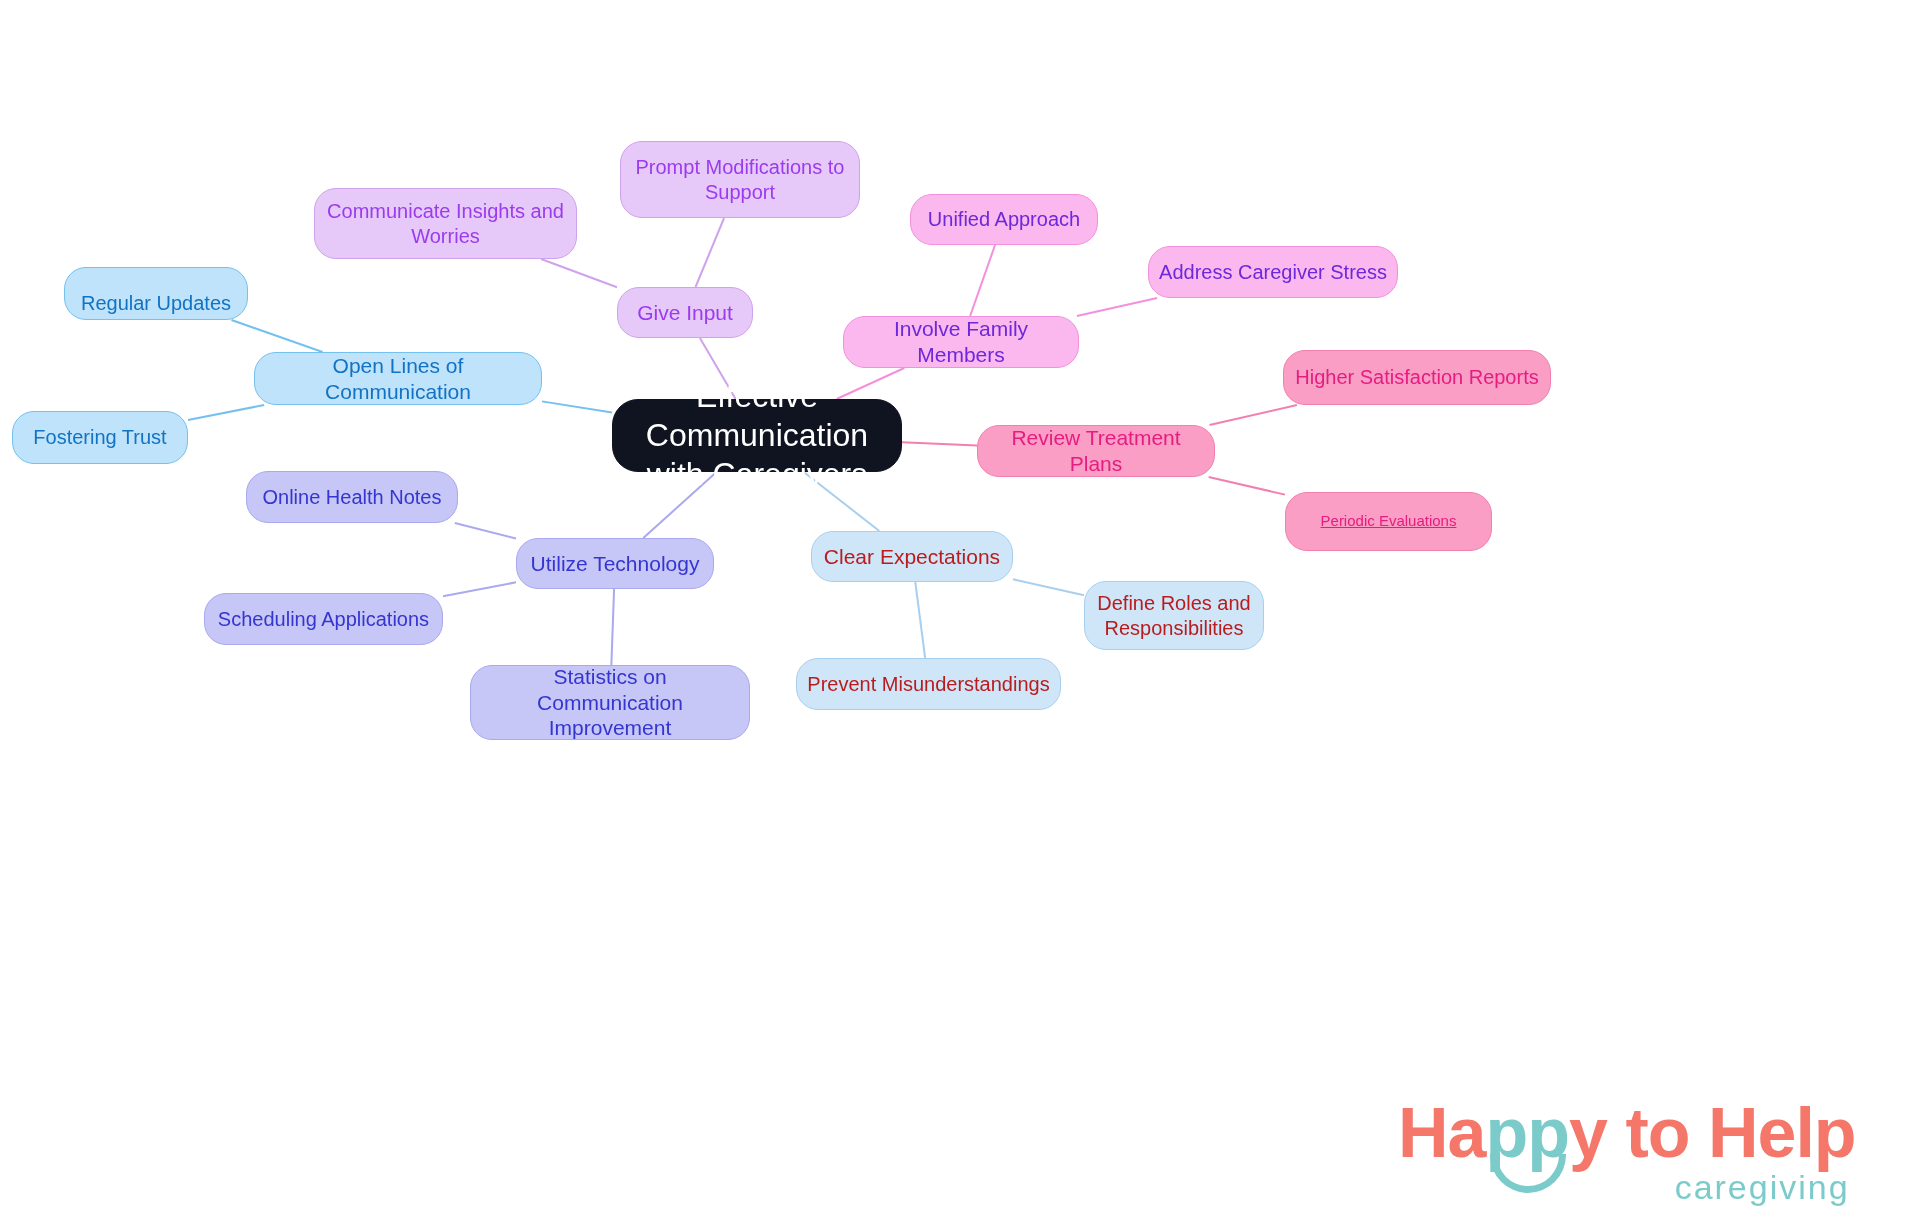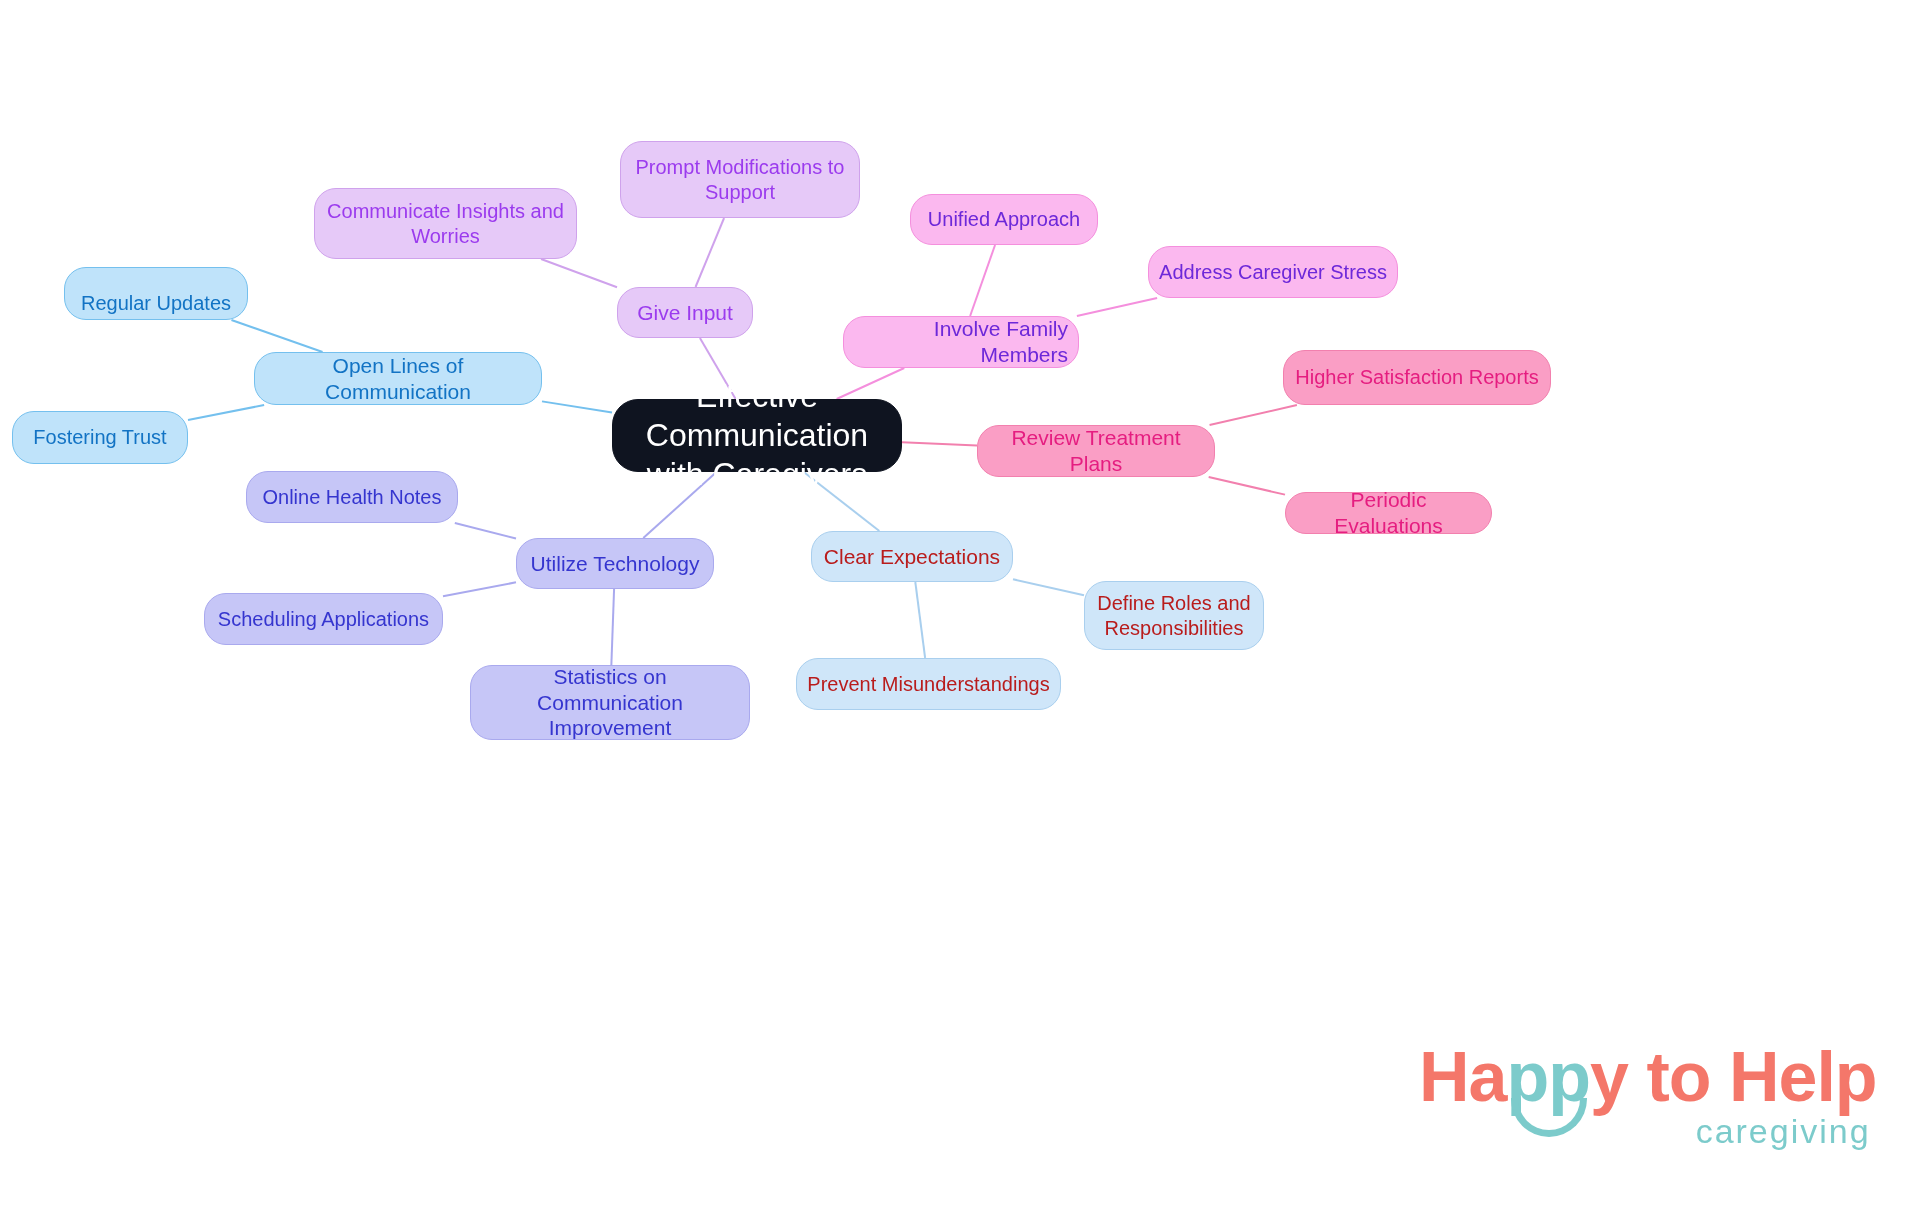--- a/index.html
+++ b/index.html
@@ -124,36 +124,36 @@
       </div>
       <div class="node c-purple" style="left: 617px; top: 287px; width: 136px; height: 51px; font-size: 21px;">
         <span>Give Input</span>
       </div>
       <div class="node c-purple" style="left: 314px; top: 188px; width: 263px; height: 71px; font-size: 20px;">
         <span>Communicate Insights and Worries</span>
       </div>
       <div class="node c-purple" style="left: 620px; top: 141px; width: 240px; height: 77px; font-size: 20px;">
         <span>Prompt Modifications to Support</span>
       </div>
-      <div class="node c-pink" style="left: 843px; top: 316px; width: 236px; height: 52px; font-size: 21px; text-align: right;">
+      <div class="node c-pink" style="left: 843px; top: 316px; width: 236px; height: 52px; font-size: 21px;">
         <span>Involve Family Members</span>
       </div>
       <div class="node c-pink" style="left: 910px; top: 194px; width: 188px; height: 51px; font-size: 20px;">
         <span>Unified Approach</span>
       </div>
       <div class="node c-pink" style="left: 1148px; top: 246px; width: 250px; height: 52px; font-size: 20px;">
         <span>Address Caregiver Stress</span>
       </div>
       <div class="node c-rose" style="left: 977px; top: 425px; width: 238px; height: 52px; font-size: 21px;">
         <span>Review Treatment Plans</span>
       </div>
       <div class="node c-rose" style="left: 1283px; top: 350px; width: 268px; height: 55px; font-size: 20px;">
         <span>Higher Satisfaction Reports</span>
       </div>
-      <div class="node c-rose" style="left: 1285px; top: 492px; width: 207px; height: 42px; font-size: 21px;">
+      <div class="node c-rose" style="left: 1285px; top: 492px; width: 207px; height: 59px; font-size: 15px; text-decoration: underline;">
         <span>Periodic Evaluations</span>
       </div>
       <div class="node c-blue-pale" style="left: 811px; top: 531px; width: 202px; height: 51px; font-size: 21px;">
         <span>Clear Expectations</span>
       </div>
       <div class="node c-blue-pale" style="left: 1084px; top: 581px; width: 180px; height: 69px; font-size: 20px;">
         <span>Define Roles and Responsibilities</span>
       </div>
       <div class="node c-blue-pale" style="left: 796px; top: 658px; width: 265px; height: 52px; font-size: 20px;">
         <span>Prevent Misunderstandings</span>
@@ -165,20 +165,20 @@
         <span>Online Health Notes</span>
       </div>
       <div class="node c-peri" style="left: 204px; top: 593px; width: 239px; height: 52px; font-size: 20px;">
         <span>Scheduling Applications</span>
       </div>
       <div class="node c-peri" style="left: 470px; top: 665px; width: 280px; height: 75px; font-size: 21px;">
         <span>Statistics on Communication Improvement</span>
       </div>
     </div>
 
-  <div class="logo" style="left:1398px; top:1042px;margin-left:21px;">
+  <div class="logo" style="left:1398px; top:1098px;">
     <div class="logo-main">
       <span class="logo-h1">Ha</span><span class="logo-pp">pp</span><span class="logo-y">y</span> <span class="logo-to">to Help</span>
       <div class="logo-smile"></div>
     </div>
     <div class="logo-sub">caregiving</div>
   </div>
 </div>
 
 </body></html>

